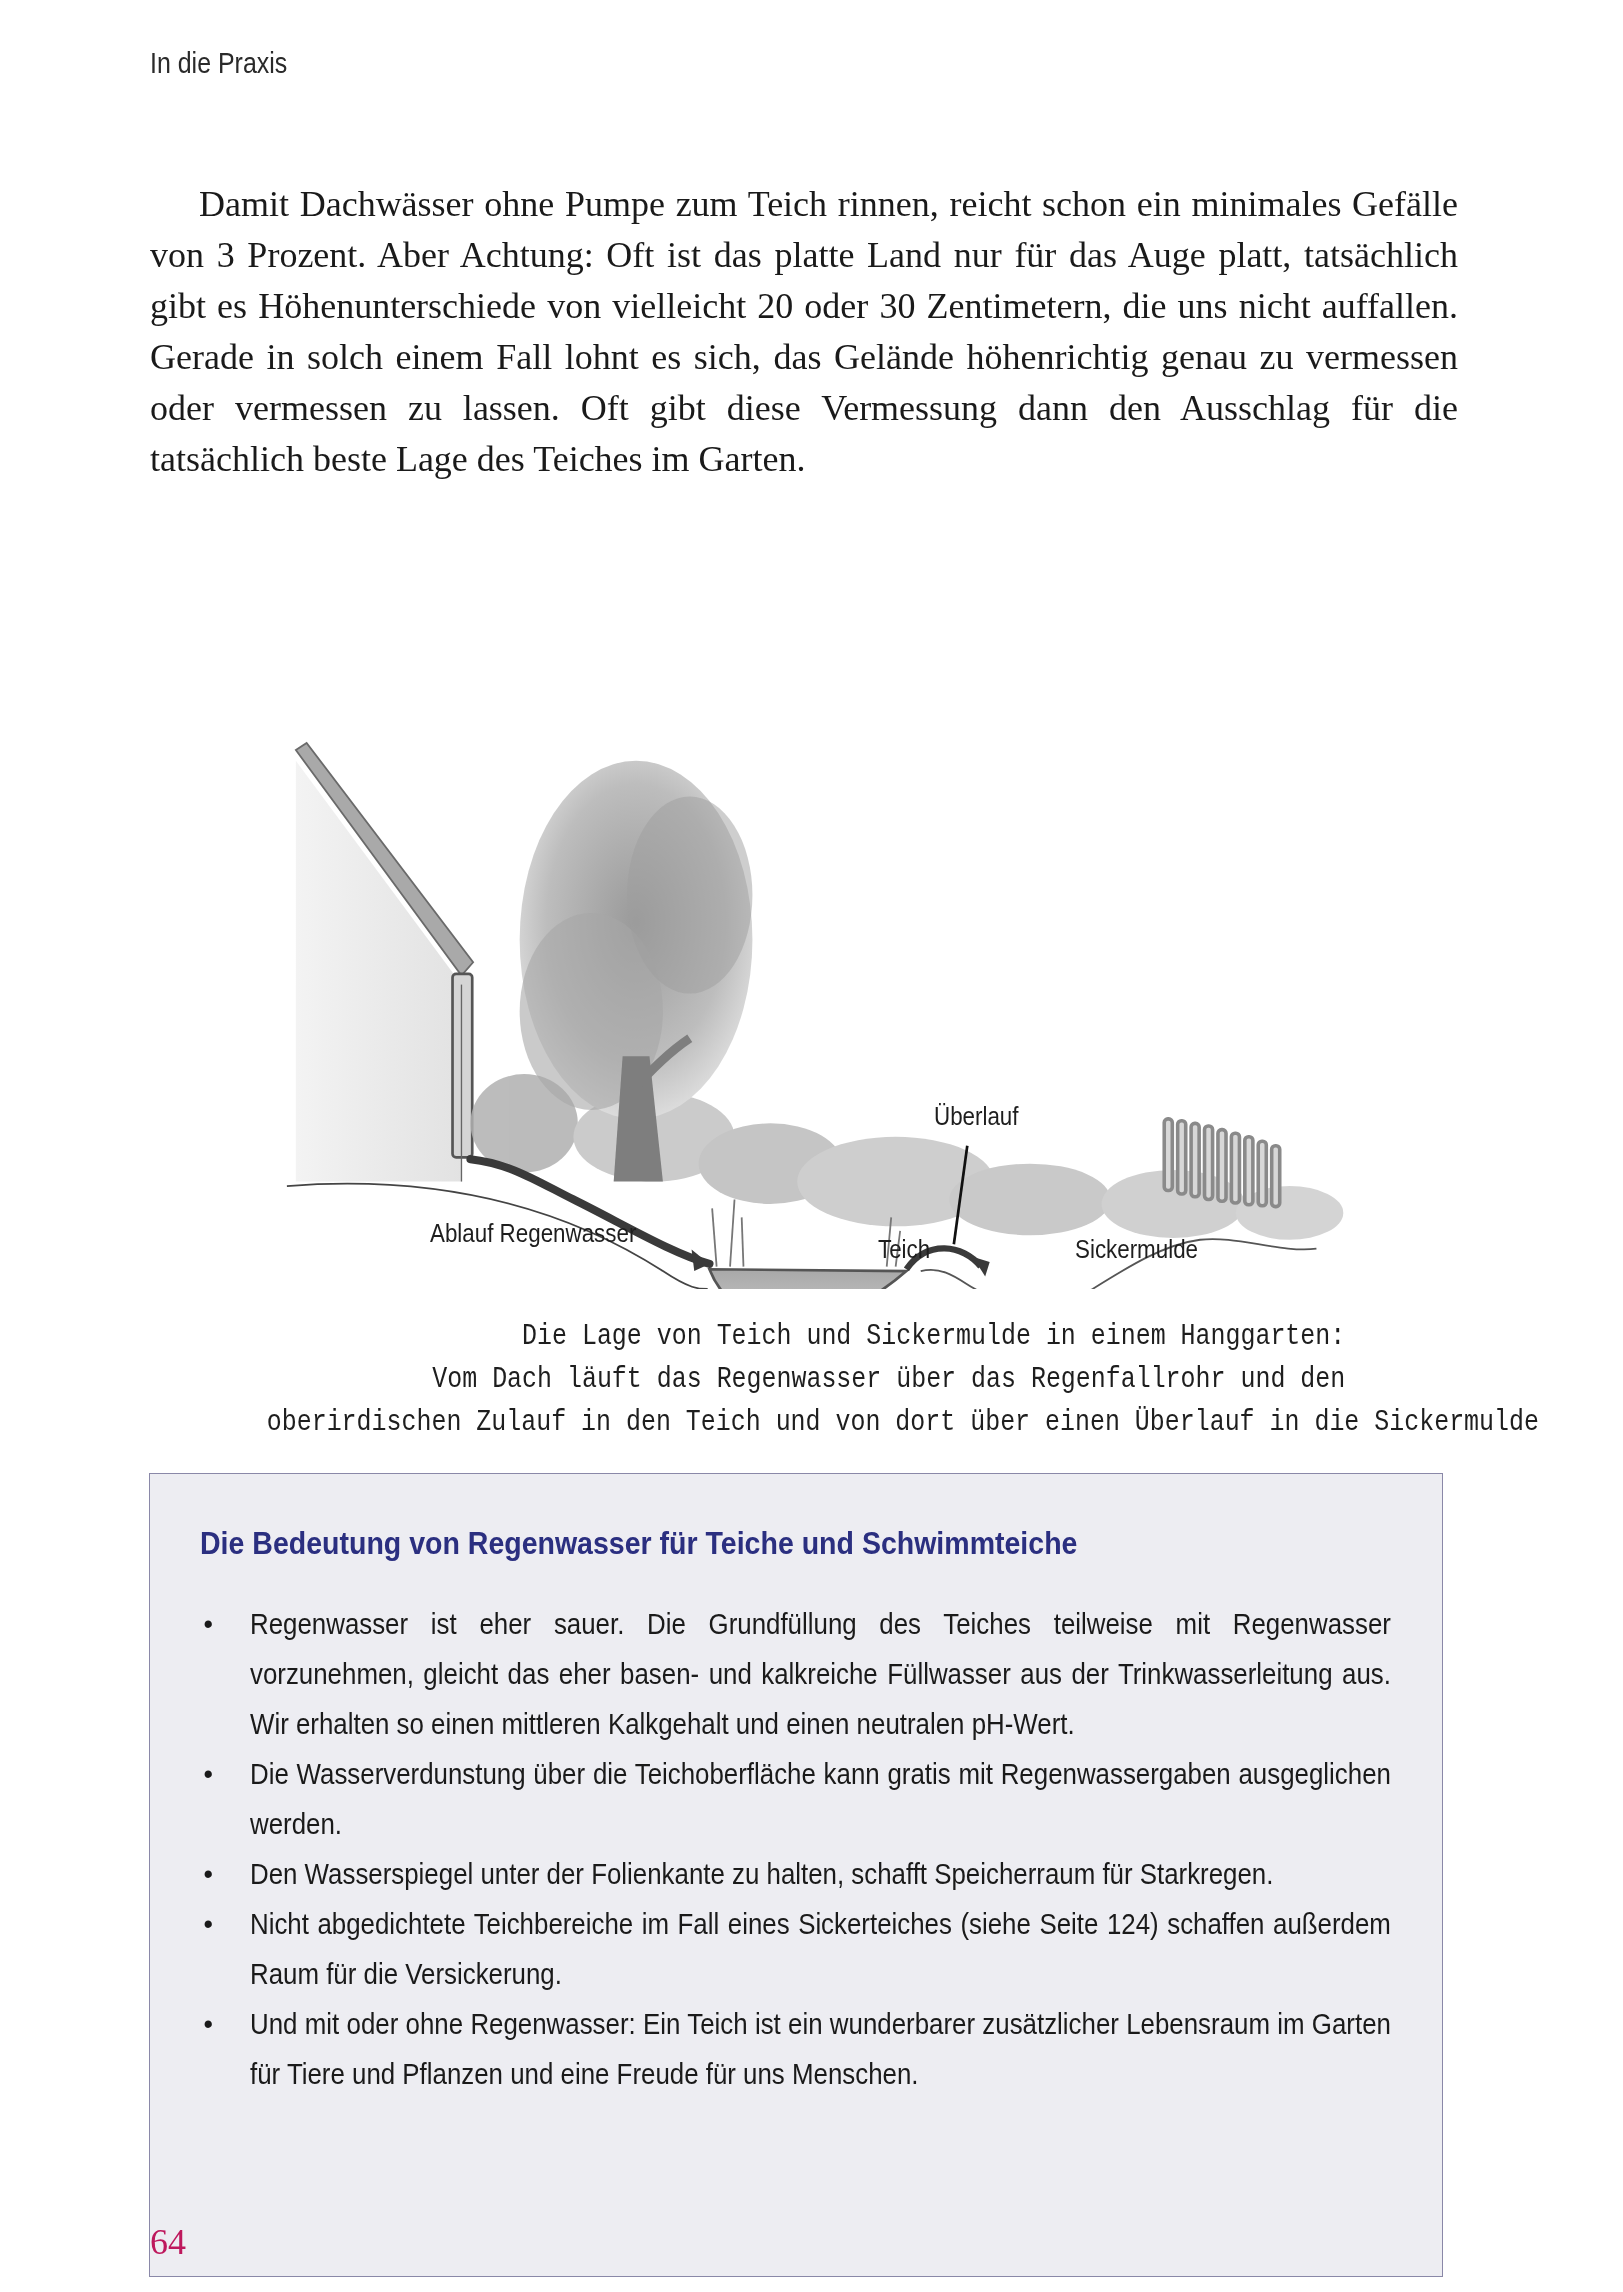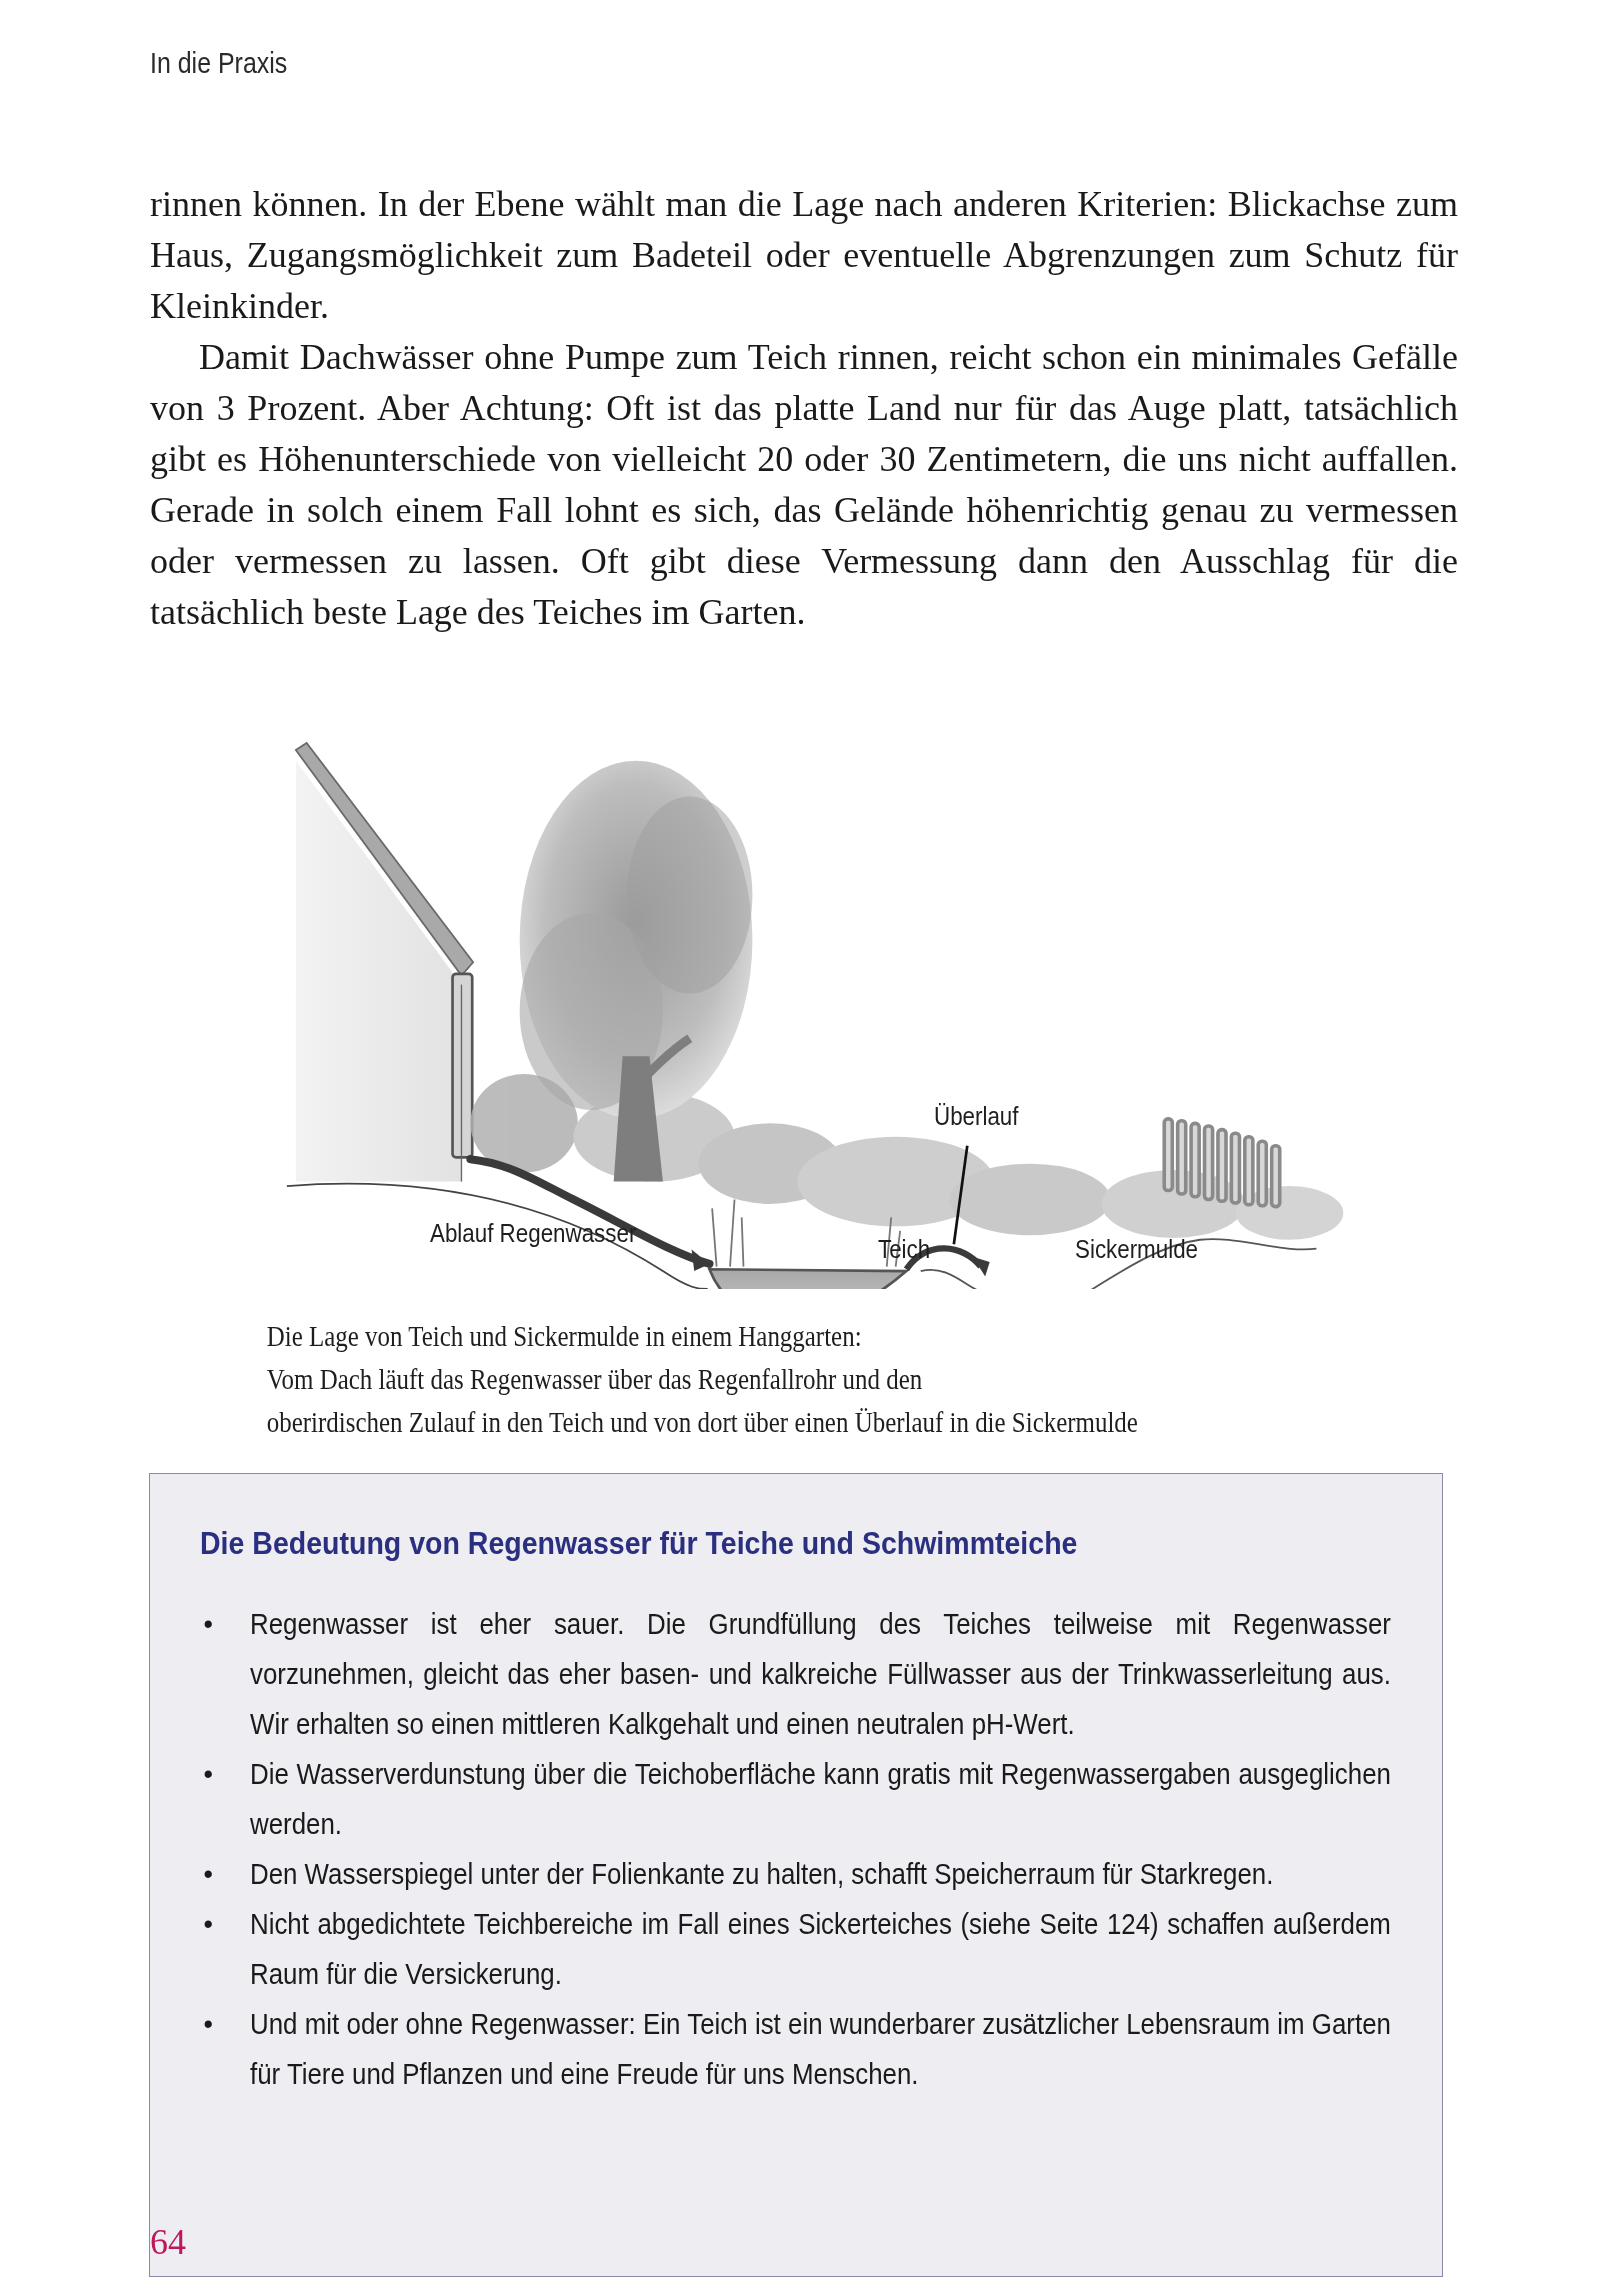--- a/index.html
+++ b/index.html
@@ -18,22 +18,22 @@
   .body-text p.indent { text-indent: 49px; }
   .figure {
     position: absolute; left: 269px; top: 716px; width: 1128px; height: 573px;
   }
   .figure svg { width: 100%; height: 100%; display: block; }
   .fig-label {
     position: absolute; font-family: "Liberation Sans", sans-serif; font-size: 26px; color: #1e1e1e;
     transform: scaleX(0.86); transform-origin: left top; white-space: nowrap;
   }
   .caption {
-    position: absolute; left: 179px; top: 1315px; width: 1254px; text-align: left;
-    font-family: Liberation Serif, serif; font-size: 29px; line-height: 43px; color: #1e1e1e;
+    position: absolute; left: 179px; top: 1315px; width: 1254px; text-align: right;
+    font-family: Liberation Mono, monospace; font-size: 29px; line-height: 43px; color: #1e1e1e;
   }
   .caption div { transform: scaleX(0.86); transform-origin: center top; white-space: nowrap; }
   .infobox {
     position: absolute; left: 149px; top: 1473px; width: 1294px; height: 804px;
     background: #ededf2; border: 1.8px solid #8a88a8; box-sizing: border-box;
   }
   .infobox-title {
     position: absolute; left: 50px; top: 52px;
     font-family: "Liberation Sans", sans-serif; font-weight: bold; font-size: 31px; color: #2b2f80;
     transform: scaleX(0.92); transform-origin: left top; white-space: nowrap;
@@ -56,21 +56,20 @@
     position: absolute; left: 150px; top: 2221px;
     font-family: "Liberation Serif", serif; font-size: 36px; color: #be185d;
   }
 </style>
 </head>
 <body>
 
 <div class="running-head">In die Praxis</div>
 
 <div class="body-text">
-  <p>rinnen können. In der Ebene wählt man die Lage nach anderen Kriterien: Blickachse zum Haus, Zugangsmöglichkeit zum Badeteil oder eventuelle Abgrenzungen zum Schutz für Kleinkinder.</p>
   <p class="indent">Damit Dachwässer ohne Pumpe zum Teich rinnen, reicht schon ein minimales Gefälle von 3 Prozent. Aber Achtung: Oft ist das platte Land nur für das Auge platt, tatsächlich gibt es Höhenunterschiede von vielleicht 20 oder 30 Zentimetern, die uns nicht auffallen. Gerade in solch einem Fall lohnt es sich, das Gelände höhenrichtig genau zu vermessen oder vermessen zu lassen. Oft gibt diese Vermessung dann den Ausschlag für die tatsächlich beste Lage des Teiches im Garten.</p>
 </div>
 
 <div class="figure">
   <svg viewBox="0 0 1260 640" xmlns="http://www.w3.org/2000/svg">
     <defs>
       <radialGradient id="foliage" cx="50%" cy="45%" r="55%">
         <stop offset="0%" stop-color="#9a9a9a"></stop>
         <stop offset="70%" stop-color="#bdbdbd"></stop>
         <stop offset="100%" stop-color="#dcdcdc"></stop>

